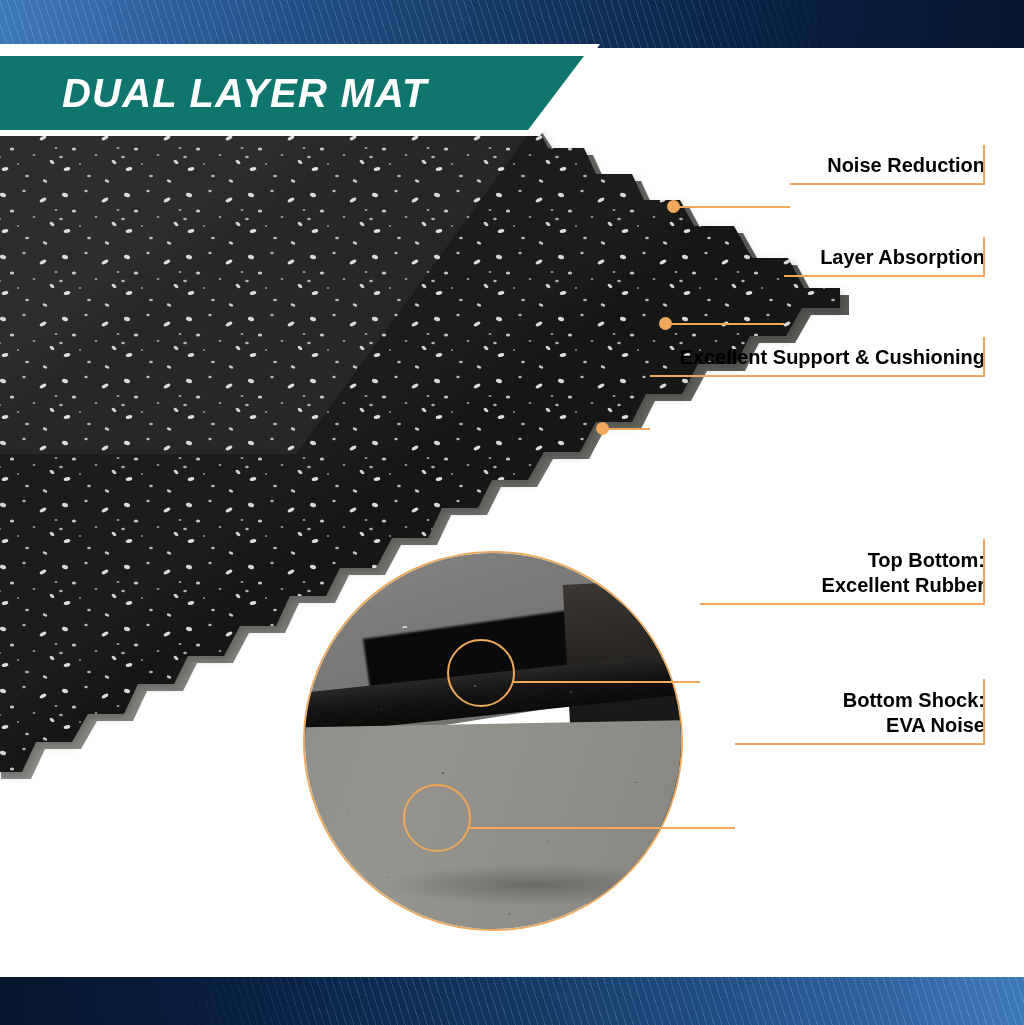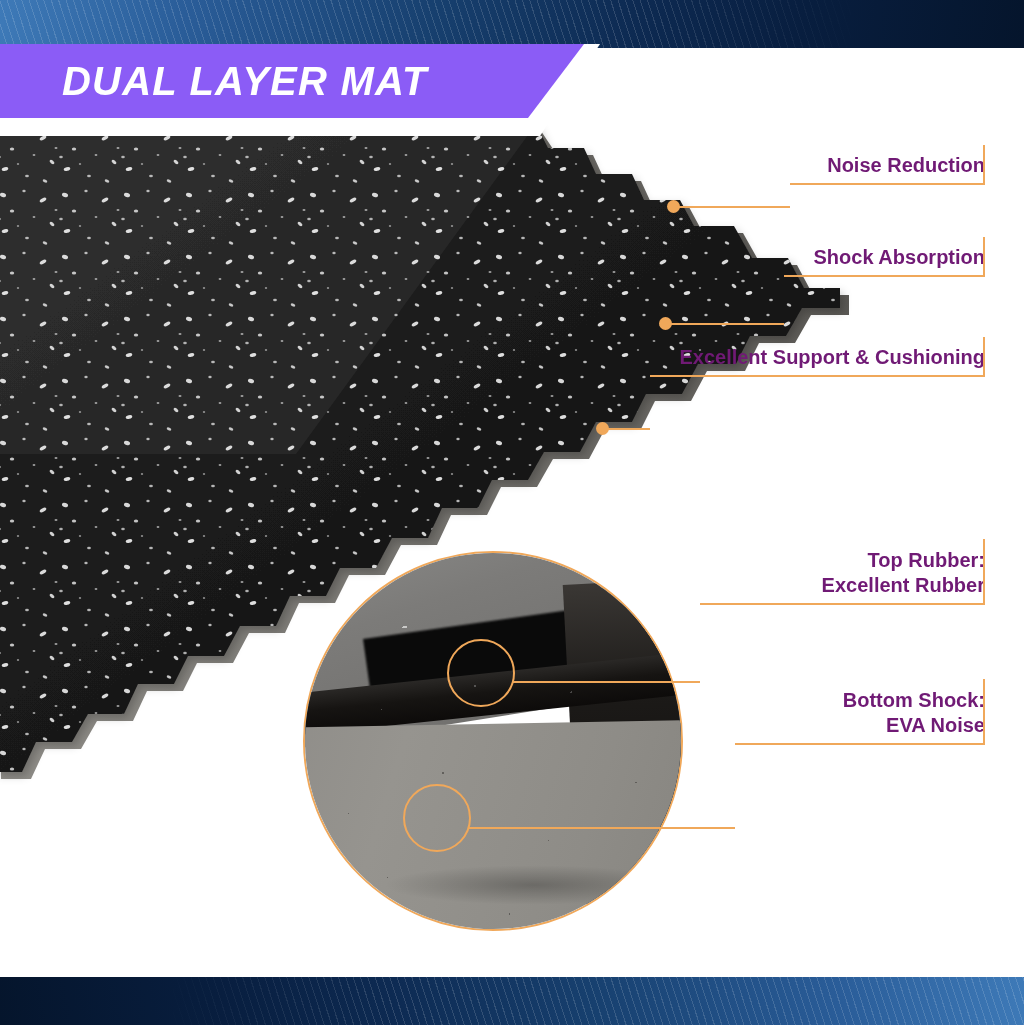--- a/index.html
+++ b/index.html
@@ -21,21 +21,21 @@
   .bar-top .bar-stripes{mask-image:linear-gradient(90deg,rgba(0,0,0,1) 0%,rgba(0,0,0,1) 62%,rgba(0,0,0,0) 84%);
        -webkit-mask-image:linear-gradient(90deg,rgba(0,0,0,1) 0%,rgba(0,0,0,1) 62%,rgba(0,0,0,0) 84%);}
   .bar-bot .bar-stripes{mask-image:linear-gradient(270deg,rgba(0,0,0,1) 0%,rgba(0,0,0,1) 62%,rgba(0,0,0,0) 84%);
        -webkit-mask-image:linear-gradient(270deg,rgba(0,0,0,1) 0%,rgba(0,0,0,1) 62%,rgba(0,0,0,0) 84%);}
   .bar-bot{border-top:2px solid #ffffff;}
 
   
   .banner-wrap{position:absolute;left:0;top:44px;width:600px;height:92px;}
   .banner-white{position:absolute;left:0;top:0;width:600px;height:92px;background:#ffffff;
        clip-path:polygon(0 0, 600px 0, 540px 92px, 0 92px);}
-  .banner{position:absolute;left:0;top:0;width:584px;height:74px;background:#8b5cf6;
+  .banner{position:absolute;left:0;top:12px;width:584px;height:74px;background:#0f766e;
        clip-path:polygon(0 0, 584px 0, 528px 74px, 0 74px);
        display:flex;align-items:center;text-align:right;}
   .banner-title{margin-left:62px;color:#ffffff;font-size:40px;font-weight:bold;
        font-style:italic;letter-spacing:1.2px;line-height:1;white-space:nowrap;}
 
   
   .mat{position:absolute;left:-4px;top:124px;width:860px;height:790px;}
   .mat svg{display:block;}
 
   
@@ -101,21 +101,21 @@
   .ph-shadow{position:absolute;left:80px;bottom:26px;width:300px;height:40px;
        background:radial-gradient(ellipse at center, rgba(0,0,0,.25) 0%, rgba(0,0,0,0) 70%);}
 
   
   .mark{position:absolute;border:2px solid #f0a85a;border-radius:50%;box-sizing:border-box;}
   .mark-top{left:447px;top:639px;width:68px;height:68px;}
   .mark-bot{left:403px;top:784px;width:68px;height:68px;}
 
   
   .callout{position:absolute;}
-  .callout .ctext{position:absolute;right:0;bottom:8px;color:#701a75;font-weight:bold;
+  .callout .ctext{position:absolute;right:0;bottom:8px;color:#000000;font-weight:bold;
        font-size:20px;line-height:1.22;text-align:right;white-space:nowrap;}
   .callout .cunder{position:absolute;left:0;bottom:0;height:2px;background:#f0a85a;}
   .callout .ctick{position:absolute;right:0;bottom:0;width:2px;background:#f0a85a;}
 
   .lead{position:absolute;height:2px;background:#f0a85a;}
   .dot{position:absolute;width:13px;height:13px;border-radius:50%;background:#f0a85a;}
 
   .c1{left:790px;top:185px;width:195px;}
   .c2{left:784px;top:277px;width:201px;}
   .c3{left:650px;top:377px;width:335px;}
@@ -235,34 +235,34 @@
   <div class="lead" style="left:512px;top:681px;width:188px;"></div>
   <div class="lead" style="left:468px;top:827px;width:267px;"></div>
 
   <div class="callout c1">
     <div class="ctext">Noise Reduction</div>
     <div class="cunder" style="width:195px;"></div>
     <div class="ctick" style="height:40px;"></div>
   </div>
 
   <div class="callout c2">
-    <div class="ctext">Shock Absorption</div>
+    <div class="ctext">Layer Absorption</div>
     <div class="cunder" style="width:201px;"></div>
     <div class="ctick" style="height:40px;"></div>
   </div>
 
   <div class="callout c3">
     <div class="ctext">Excellent Support &amp; Cushioning</div>
     <div class="cunder" style="width:335px;"></div>
     <div class="ctick" style="height:40px;"></div>
   </div>
 
   <div class="callout c4">
     <div class="ctext">
-      <span>Top Rubber:</span><br>
+      <span>Top Bottom:</span><br>
       <span>Excellent Rubber</span>
     </div>
     <div class="cunder" style="width:285px;"></div>
     <div class="ctick" style="height:66px;"></div>
   </div>
 
   <div class="callout c5">
     <div class="ctext">
       <span>Bottom Shock:</span><br>
       <span>EVA Noise</span>

